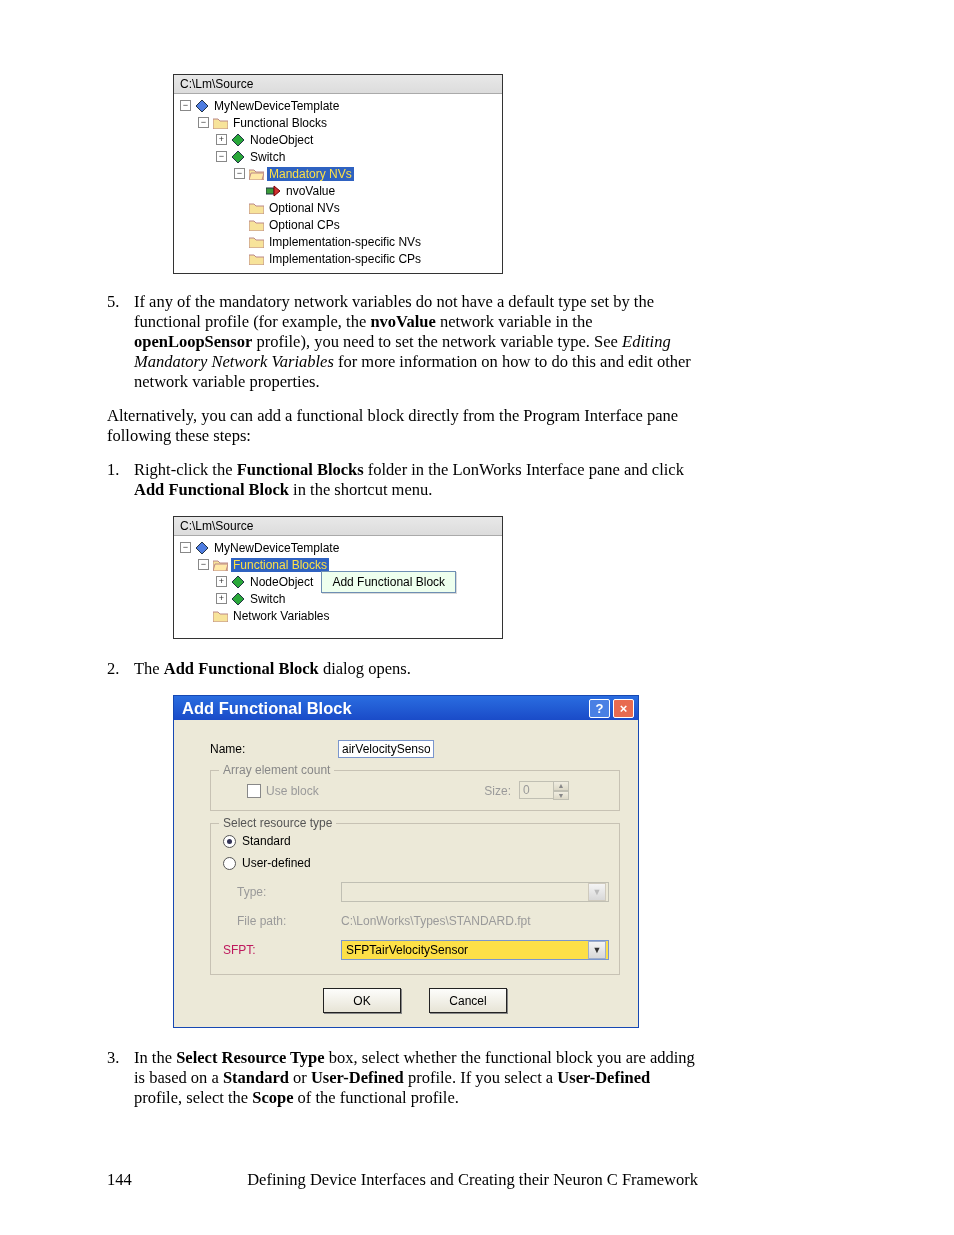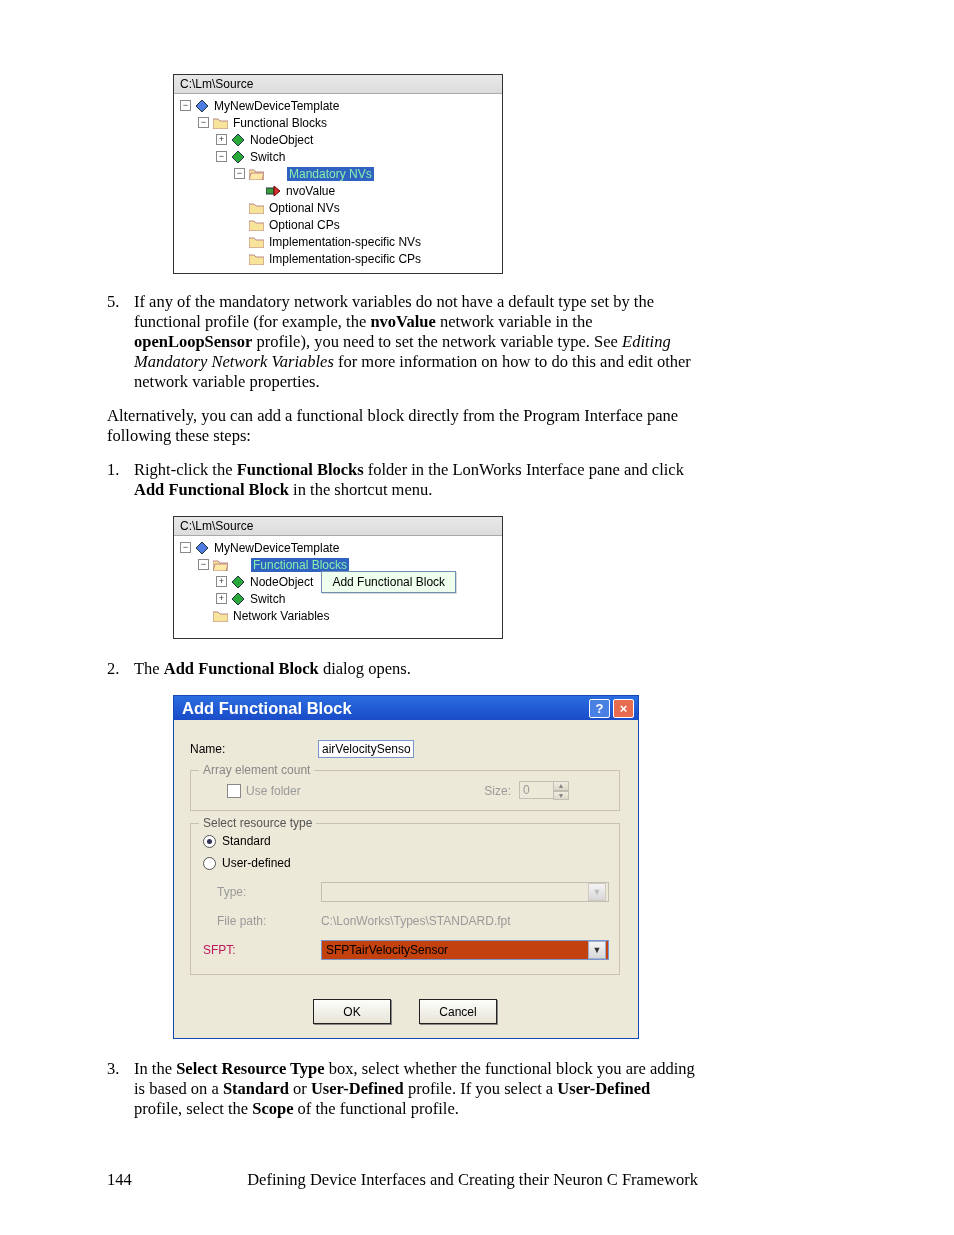--- a/index.html
+++ b/index.html
@@ -50,21 +50,21 @@
   }
   .treebody{padding:3px 0 6px 6px;}
   .trow{display:flex;align-items:center;height:17px;white-space:nowrap;}
   .exp{
     width:9px;height:9px;border:1px solid #888;
     font-size:9px;line-height:8px;text-align:center;
     margin-right:4px;color:#333;background:#fff;flex:0 0 9px;
   }
   .sp6{display:inline-block;width:6px;}
   .ind{display:inline-block;}
-  .sel{background:#2f62c1;color:#86efac;padding:0 2px;margin-left:20px;}
+  .sel{background:#2f62c1;color:#fde047;padding:0 2px;}
   .lbl{padding:0 2px;}
   .ico{display:inline-flex;align-items:center;justify-content:center;margin-right:3px;}
 
   
   .ctxmenu{
     position:relative;
     display:inline-block;
     margin-left:0px;
     border:1px solid #6e8fb3;
     background:#efe;
@@ -87,21 +87,21 @@
     color:#fff;font-weight:bold;height:24px;padding:0 4px 0 8px;
   }
   .dlgicons{display:flex;gap:3px;}
   .dlgicn{
     width:19px;height:17px;border:1px solid #fff;border-radius:2px;
     display:flex;align-items:center;justify-content:center;
     font-size:13px;font-weight:bold;
   }
   .dlghelp{background:#4a80e4;color:#fff;}
   .dlgclose{background:#e86b50;color:#fff;}
-  .dlgbody{padding:20px 18px 14px 16px;font-size:12px;color:#555;}
+  .dlgbody{padding:20px 18px 14px 36px;font-size:12px;color:#555;}
   .frow{display:flex;align-items:center;margin-bottom:12px;}
   .flabel{width:128px;flex:0 0 128px;}
   .finput{
     height:18px;border:1px solid #7a96cd;background:#fff;color:#000;
     font-family:Tahoma,sans-serif;font-size:12px;padding:0 3px;
     box-sizing:border-box;
   }
   .fgroup{
     border:1px solid #c7c2b4;
     padding:10px 10px 10px 12px;
@@ -114,40 +114,40 @@
   .disabled{color:#9a9a9a;}
   .chk{width:12px;height:12px;border:1px solid #888;background:#fff;margin-right:5px;display:inline-block;}
   .radio{
     width:11px;height:11px;border:1px solid #555;border-radius:50%;
     background:#fff;margin-right:6px;display:inline-flex;
     align-items:center;justify-content:center;flex:0 0 11px;
   }
   .radio.checked::after{content:"";width:5px;height:5px;background:#335;border-radius:50%;}
   .ddl{
     display:flex;align-items:center;justify-content:space-between;
-    border:1px solid #7a96cd;background:#c2410c;height:20px;
+    border:1px solid #7a96cd;background:#fde047;height:20px;
     padding:0 2px 0 4px;box-sizing:border-box;color:#000;
   }
   .ddl.dis{background:#ece9d8;border-color:#c0bfb3;color:#9a9a9a;}
   .ddlarrow{
     width:16px;height:16px;background:linear-gradient(#f4f4f4,#d8d8d8);
     border:1px solid #9faecb;display:flex;align-items:center;justify-content:center;
     font-size:9px;color:#333;
   }
   .ddl.dis .ddlarrow{color:#bbb;border-color:#cfcabd;}
   .spin{
     display:inline-flex;align-items:stretch;height:19px;
   }
   .spin .finput{width:34px;border-right:none;}
   .spin .sb{display:flex;flex-direction:column;}
   .spin .sbtn{
     width:14px;height:9px;border:1px solid #c0bfb3;background:linear-gradient(#f0ede0,#dcd8c7);
     font-size:7px;display:flex;align-items:center;justify-content:center;color:#888;
   }
-  .btnrow{display:flex;justify-content:center;gap:28px;margin-top:24px;}
+  .btnrow{display:flex;justify-content:center;gap:28px;margin-top:13px;}
   .btn{
     width:76px;height:23px;border:1px solid #222;background:linear-gradient(#fdfdfb,#e7e4d6);
     display:flex;align-items:center;justify-content:center;font-size:12px;color:#000;
     box-shadow:1px 1px 0 #888;
   }
 
   
   svg{display:block;}
 </style>
 </head>
@@ -359,21 +359,21 @@
       <div class="frow">
         <span class="flabel" style="color:#000">Name:</span>
         <input class="finput" style="width: 96px;" value="airVelocitySenso">
       </div>
 
       <div class="fgroup">
         <span class="legend">Array element count</span>
         <div class="frow" style="margin-bottom:0">
           <span style="width:24px"></span>
           <span class="chk"></span>
-          <span class="disabled">Use folder</span>
+          <span class="disabled">Use block</span>
           <span style="flex:1"></span>
           <span class="disabled" style="margin-right:8px">Size:</span>
           <span class="spin">
             <input class="finput disabled" disabled="" style="background: rgb(236, 233, 216); border-color: rgb(192, 191, 179); color: rgb(154, 154, 154); text-align: left;" value="0">
             <span class="sb">
                   <span class="sbtn">▲</span>
                   <span class="sbtn">▼</span>
                 </span>
           </span>
           <span style="width:40px"></span>

